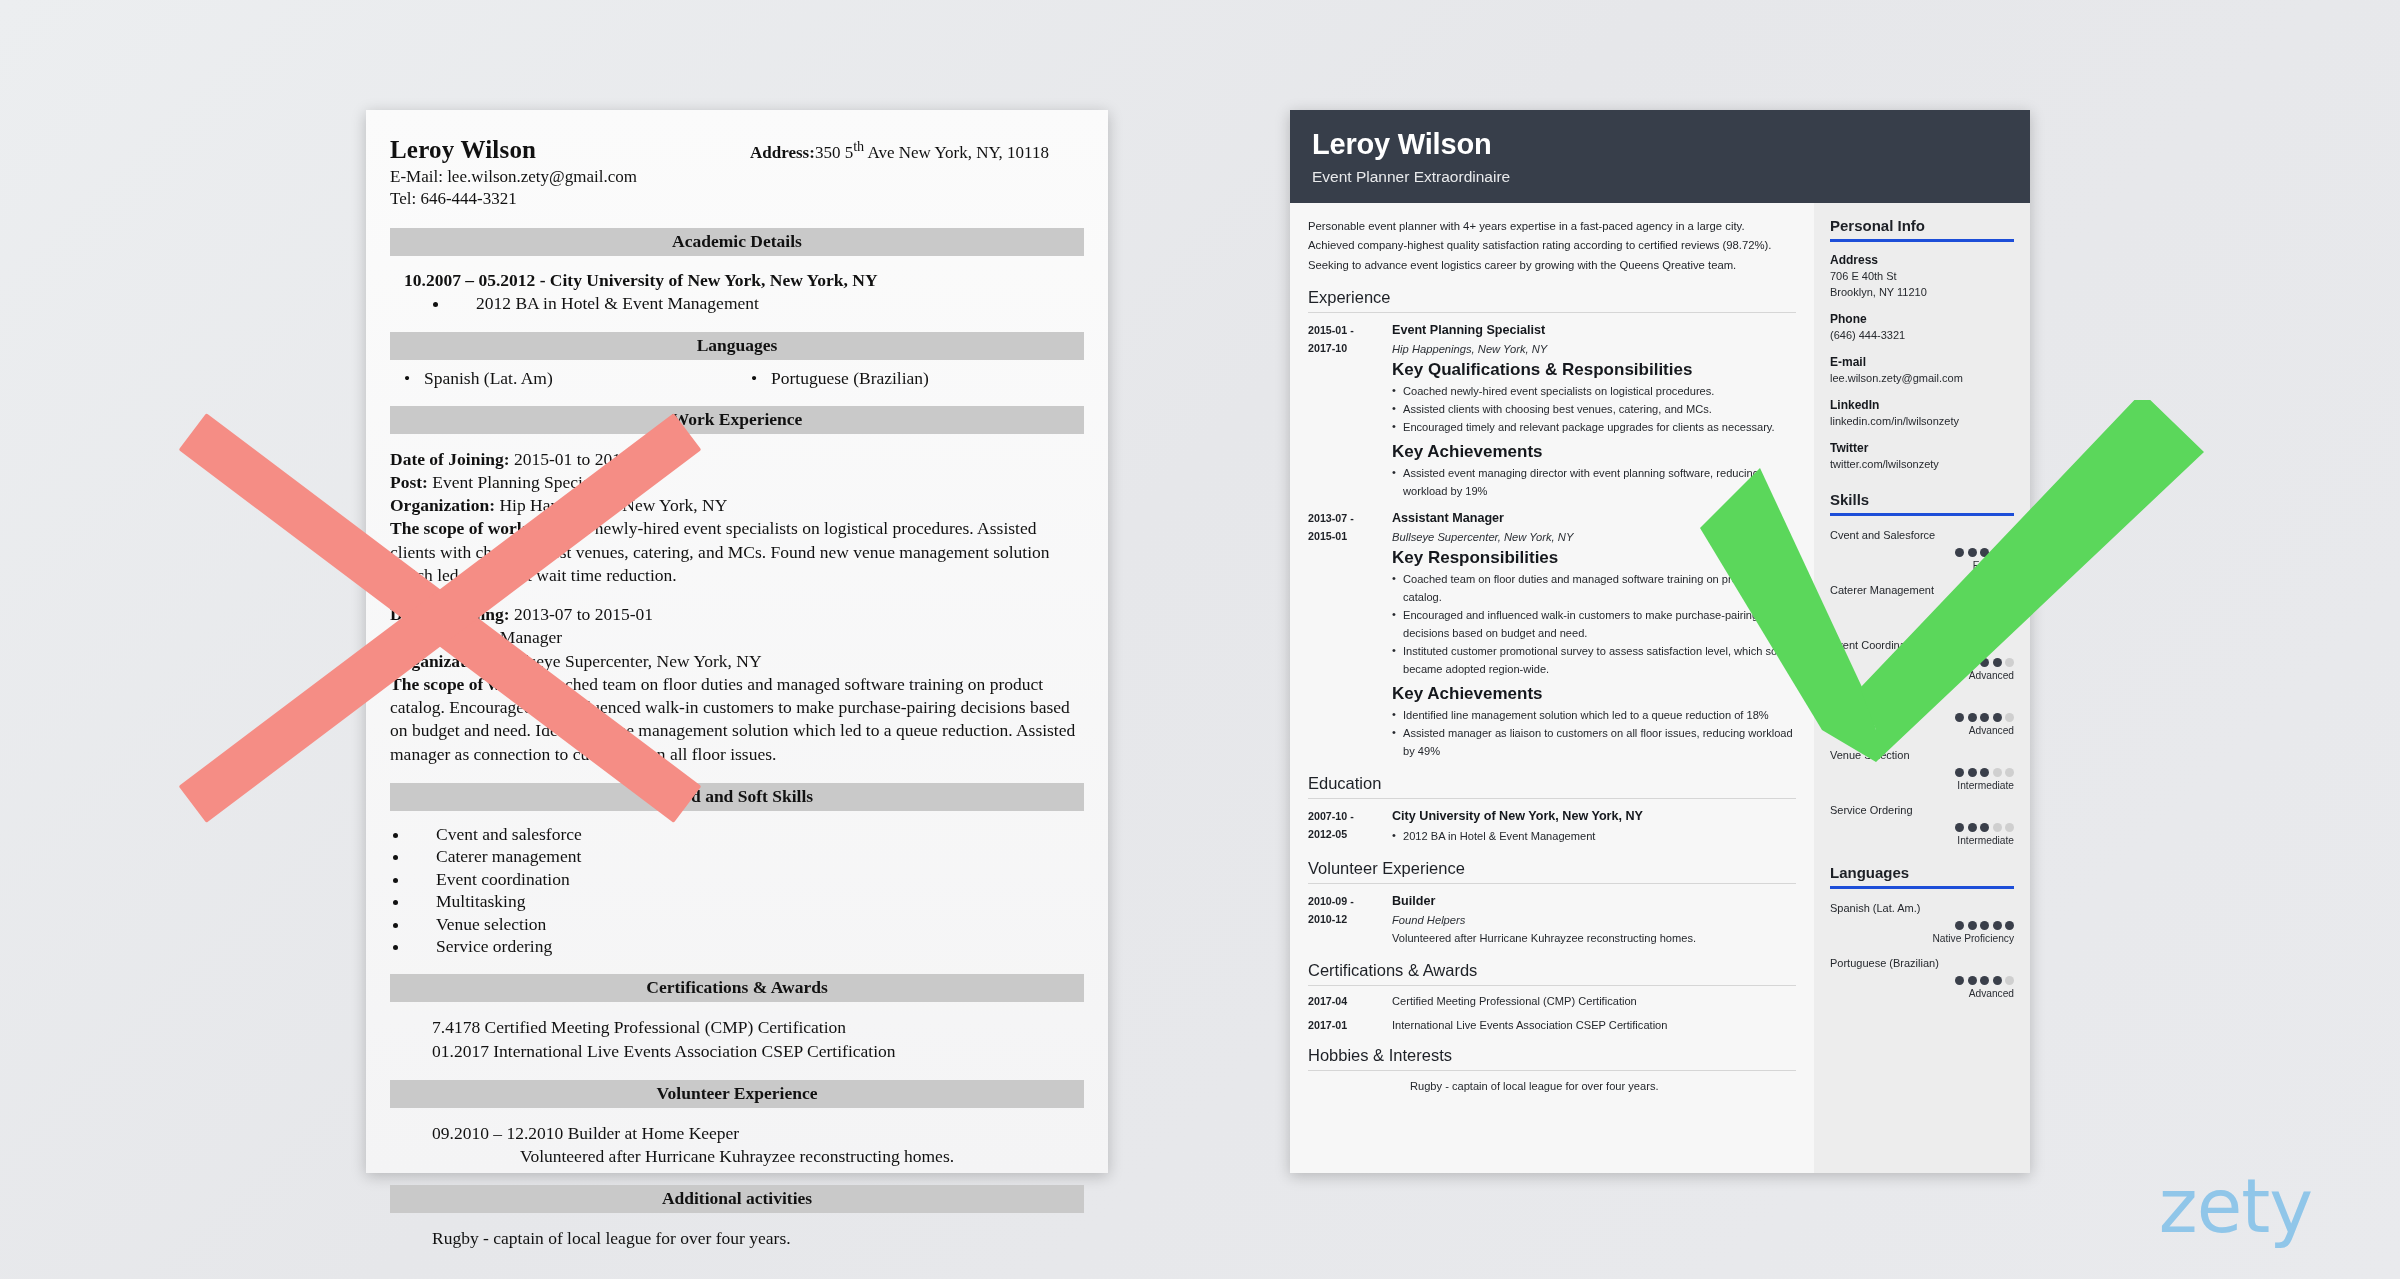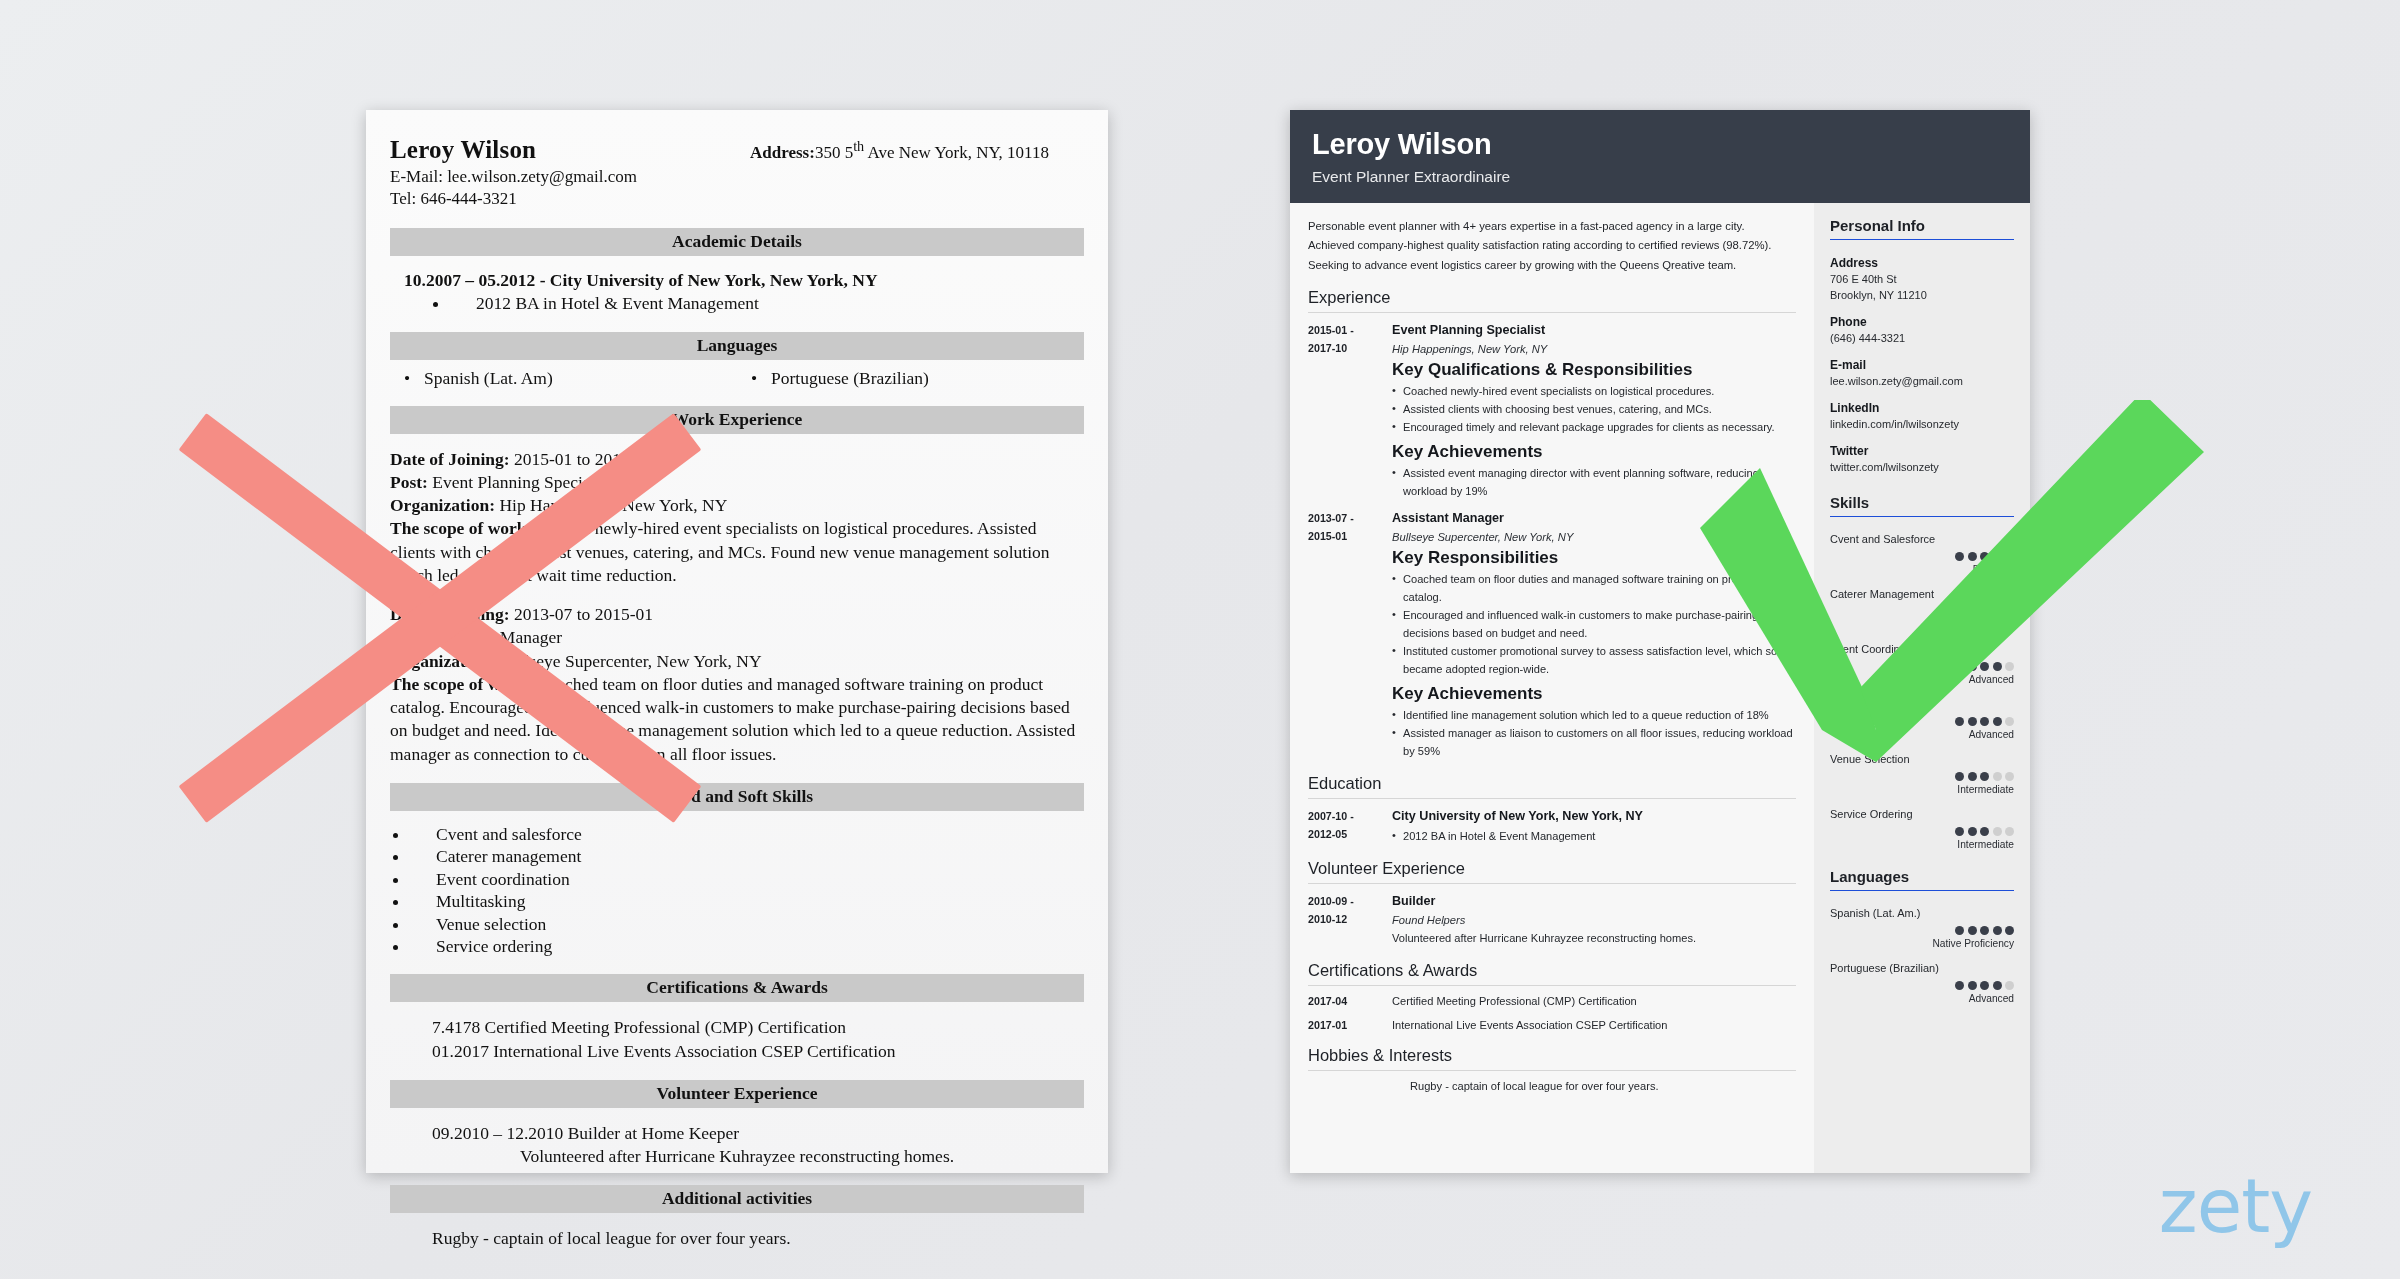--- a/index.html
+++ b/index.html
@@ -67,21 +67,21 @@
   .gr-content ul{ list-style:none; margin:3px 0 0 0; }
   .gr-content ul li{ font-size:11.1px; color:#25282d; line-height:1.62; padding-left:11px; position:relative; }
   .gr-content ul li:before{ content:"•"; position:absolute; left:0; top:-1px; }
   .gr-plain{ font-size:11.1px; color:#25282d; line-height:1.62; margin-top:4px; }
   .gr-certrow{ display:flex; margin-top:8px; }
   .gr-certrow .gr-date{ line-height:1.4; }
   .gr-certtxt{ font-size:11.1px; color:#25282d; line-height:1.4; }
   .gr-hobby{ font-size:11.1px; color:#25282d; padding-left:102px; margin-top:9px; }
 
   .sd-sec{ font-size:15px; font-weight:bold; color:#1d2026; padding-bottom:5px;
-           border-bottom:1px solid #1d4ed8; margin-bottom:16px; }
+           border-bottom:3px solid #1d4ed8; margin-bottom:5px; }
   .sd-sec.mt{ margin-top:18px; }
   .sd-lbl{ font-size:12px; font-weight:bold; color:#15181d; margin-top:11px; }
   .sd-val{ font-size:11px; color:#272a2f; line-height:1.45; margin-top:2px; }
   .sk-item{ margin-top:13px; }
   .sk-name{ font-size:11px; color:#25282d; }
   .sk-dots{ display:flex; justify-content:flex-end; gap:3.5px; margin-top:7px; }
   .sk-dots i{ width:9px; height:9px; border-radius:50%; background:#3a3f4a; display:block; }
   .sk-dots i.off{ background:#cfcfcf; }
   .sk-lvl{ text-align:right; font-size:10.2px; color:#2a2d33; margin-top:3px; }
   .sk-lvl.green{ color:#3fae3f; }
@@ -231,21 +231,21 @@
           <div class="gr-org">Bullseye Supercenter, New York, NY</div>
           <div class="gr-sub">Key Responsibilities</div>
           <ul>
             <li>Coached team on floor duties and managed software training on product catalog.</li>
             <li>Encouraged and influenced walk-in customers to make purchase-pairing decisions based on budget and need.</li>
             <li>Instituted customer promotional survey to assess satisfaction level, which soon became adopted region-wide.</li>
           </ul>
           <div class="gr-sub">Key Achievements</div>
           <ul>
             <li>Identified line management solution which led to a queue reduction of 18%</li>
-            <li>Assisted manager as liaison to customers on all floor issues, reducing workload by 59%</li>
+            <li>Assisted manager as liaison to customers on all floor issues, reducing workload by 49%</li>
           </ul>
         </div>
       </div>
 
       <div class="gr-sec">Education</div>
       <div class="gr-entry">
         <div class="gr-date">
           <div>2007-10 -</div>
           <div>2012-05</div>
         </div>

